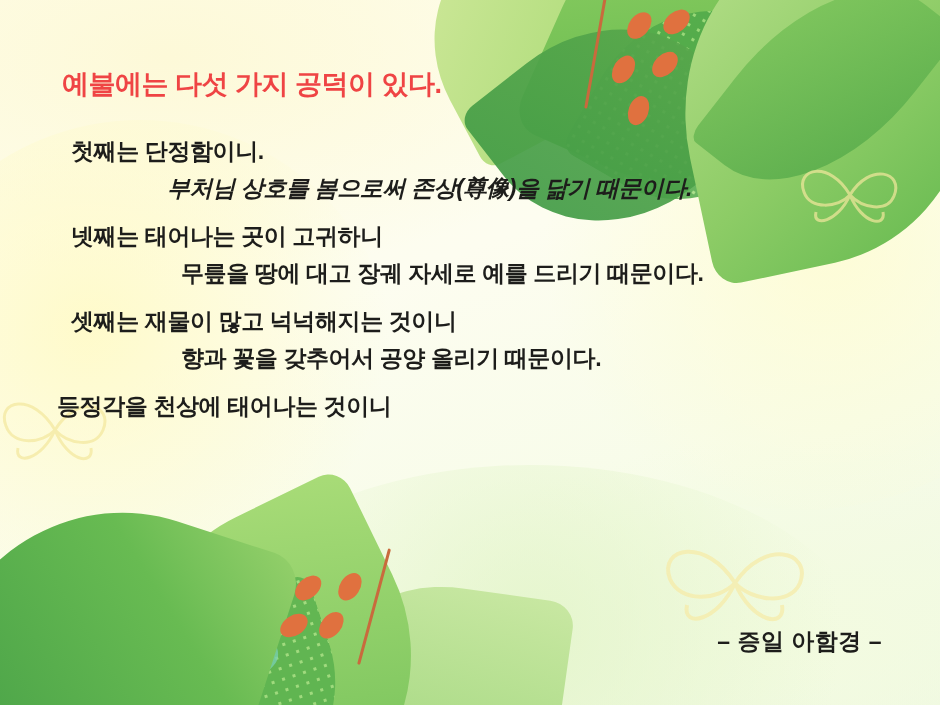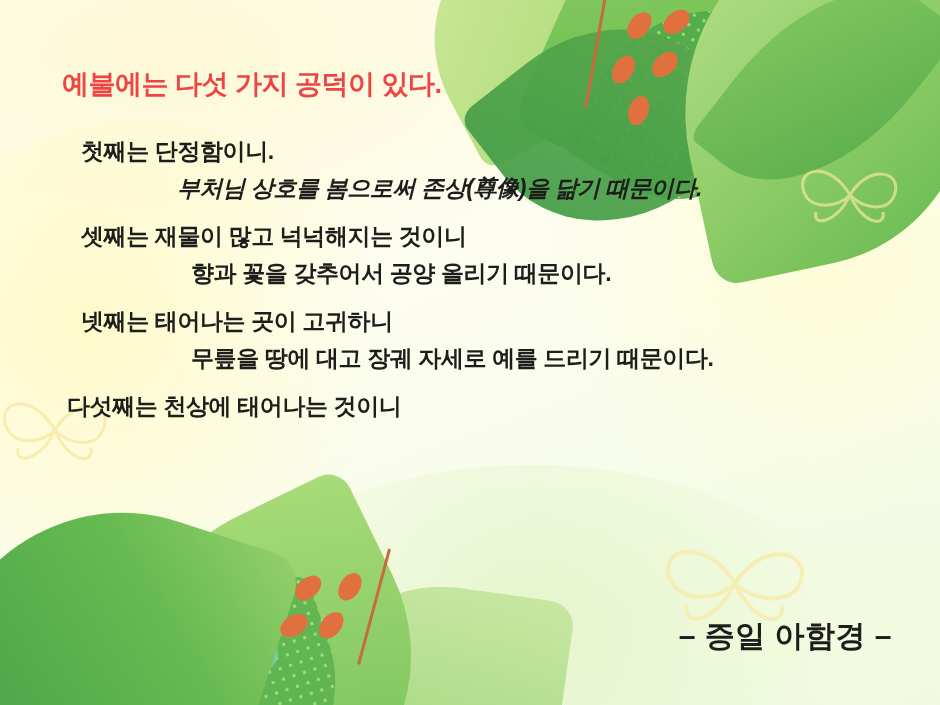--- a/index.html
+++ b/index.html
@@ -184,21 +184,21 @@
     left: 62px;
     top: 66px;
     font-size: 27px;
     font-weight: 700;
     color: #ef4444;
     letter-spacing: -0.5px;
     white-space: nowrap;
   }
   .verses {
     position: absolute;
-    left: 81px;
+    left: 71px;
     top: 136px;
     right: 40px;
   }
   .verse {
     margin-bottom: 17px;
   }
   .verse .line-1 {
     font-size: 23px;
     font-weight: 600;
     color: #1d1d1b;
@@ -215,23 +215,23 @@
     white-space: nowrap;
   }
   .verse.v1 .line-2 { padding-left: 96px; font-style: italic; }
   .verse.v2 .line-2 { padding-left: 104px; }
   .verse.v3 .line-2 { padding-left: 110px; }
   .verse.v4 .line-2 { padding-left: 110px; }
   .verse.v5 .line-1 { margin-left: -14px; }
   .verse.v5 .line-2 { padding-left: 116px; }
   .source {
     position: absolute;
-    right: 48px;
+    right: 58px;
     bottom: 48px;
-    font-size: 30px;
+    font-size: 23px;
     font-weight: 600;
     color: #1d1d1b;
     letter-spacing: 0.5px;
     white-space: nowrap;
   }
 </style>
 </head>
 <body>
 
 <div class="slide">
@@ -299,29 +299,29 @@
   <div class="content">
     <div class="title">예불에는 다섯 가지 공덕이 있다.</div>
 
     <div class="verses">
       <div class="verse v1">
         <div class="line-1">첫째는 단정함이니.</div>
         <div class="line-2">부처님 상호를 봄으로써 존상(尊像)을 닮기 때문이다.</div>
       </div>
       <div class="verse v2">
       </div>
+      <div class="verse v4">
+        <div class="line-1">넷째는 태어나는 곳이 고귀하니</div>
+        <div class="line-2">무릎을 땅에 대고 장궤 자세로 예를 드리기 때문이다.</div>
+      </div>
       <div class="verse v3">
         <div class="line-1">셋째는 재물이 많고 넉넉해지는 것이니</div>
         <div class="line-2">향과 꽃을 갖추어서 공양 올리기 때문이다.</div>
       </div>
-      <div class="verse v4">
-        <div class="line-1">넷째는 태어나는 곳이 고귀하니</div>
-        <div class="line-2">무릎을 땅에 대고 장궤 자세로 예를 드리기 때문이다.</div>
-      </div>
       <div class="verse v5">
-        <div class="line-1">다섯째는 천상에 태어나는 것이니</div>
+        <div class="line-1">등정각을 천상에 태어나는 것이니</div>
       </div>
     </div>
 
     <div class="source">– 증일 아함경 –</div>
   </div>
 
 </div>
 
 </body></html>

